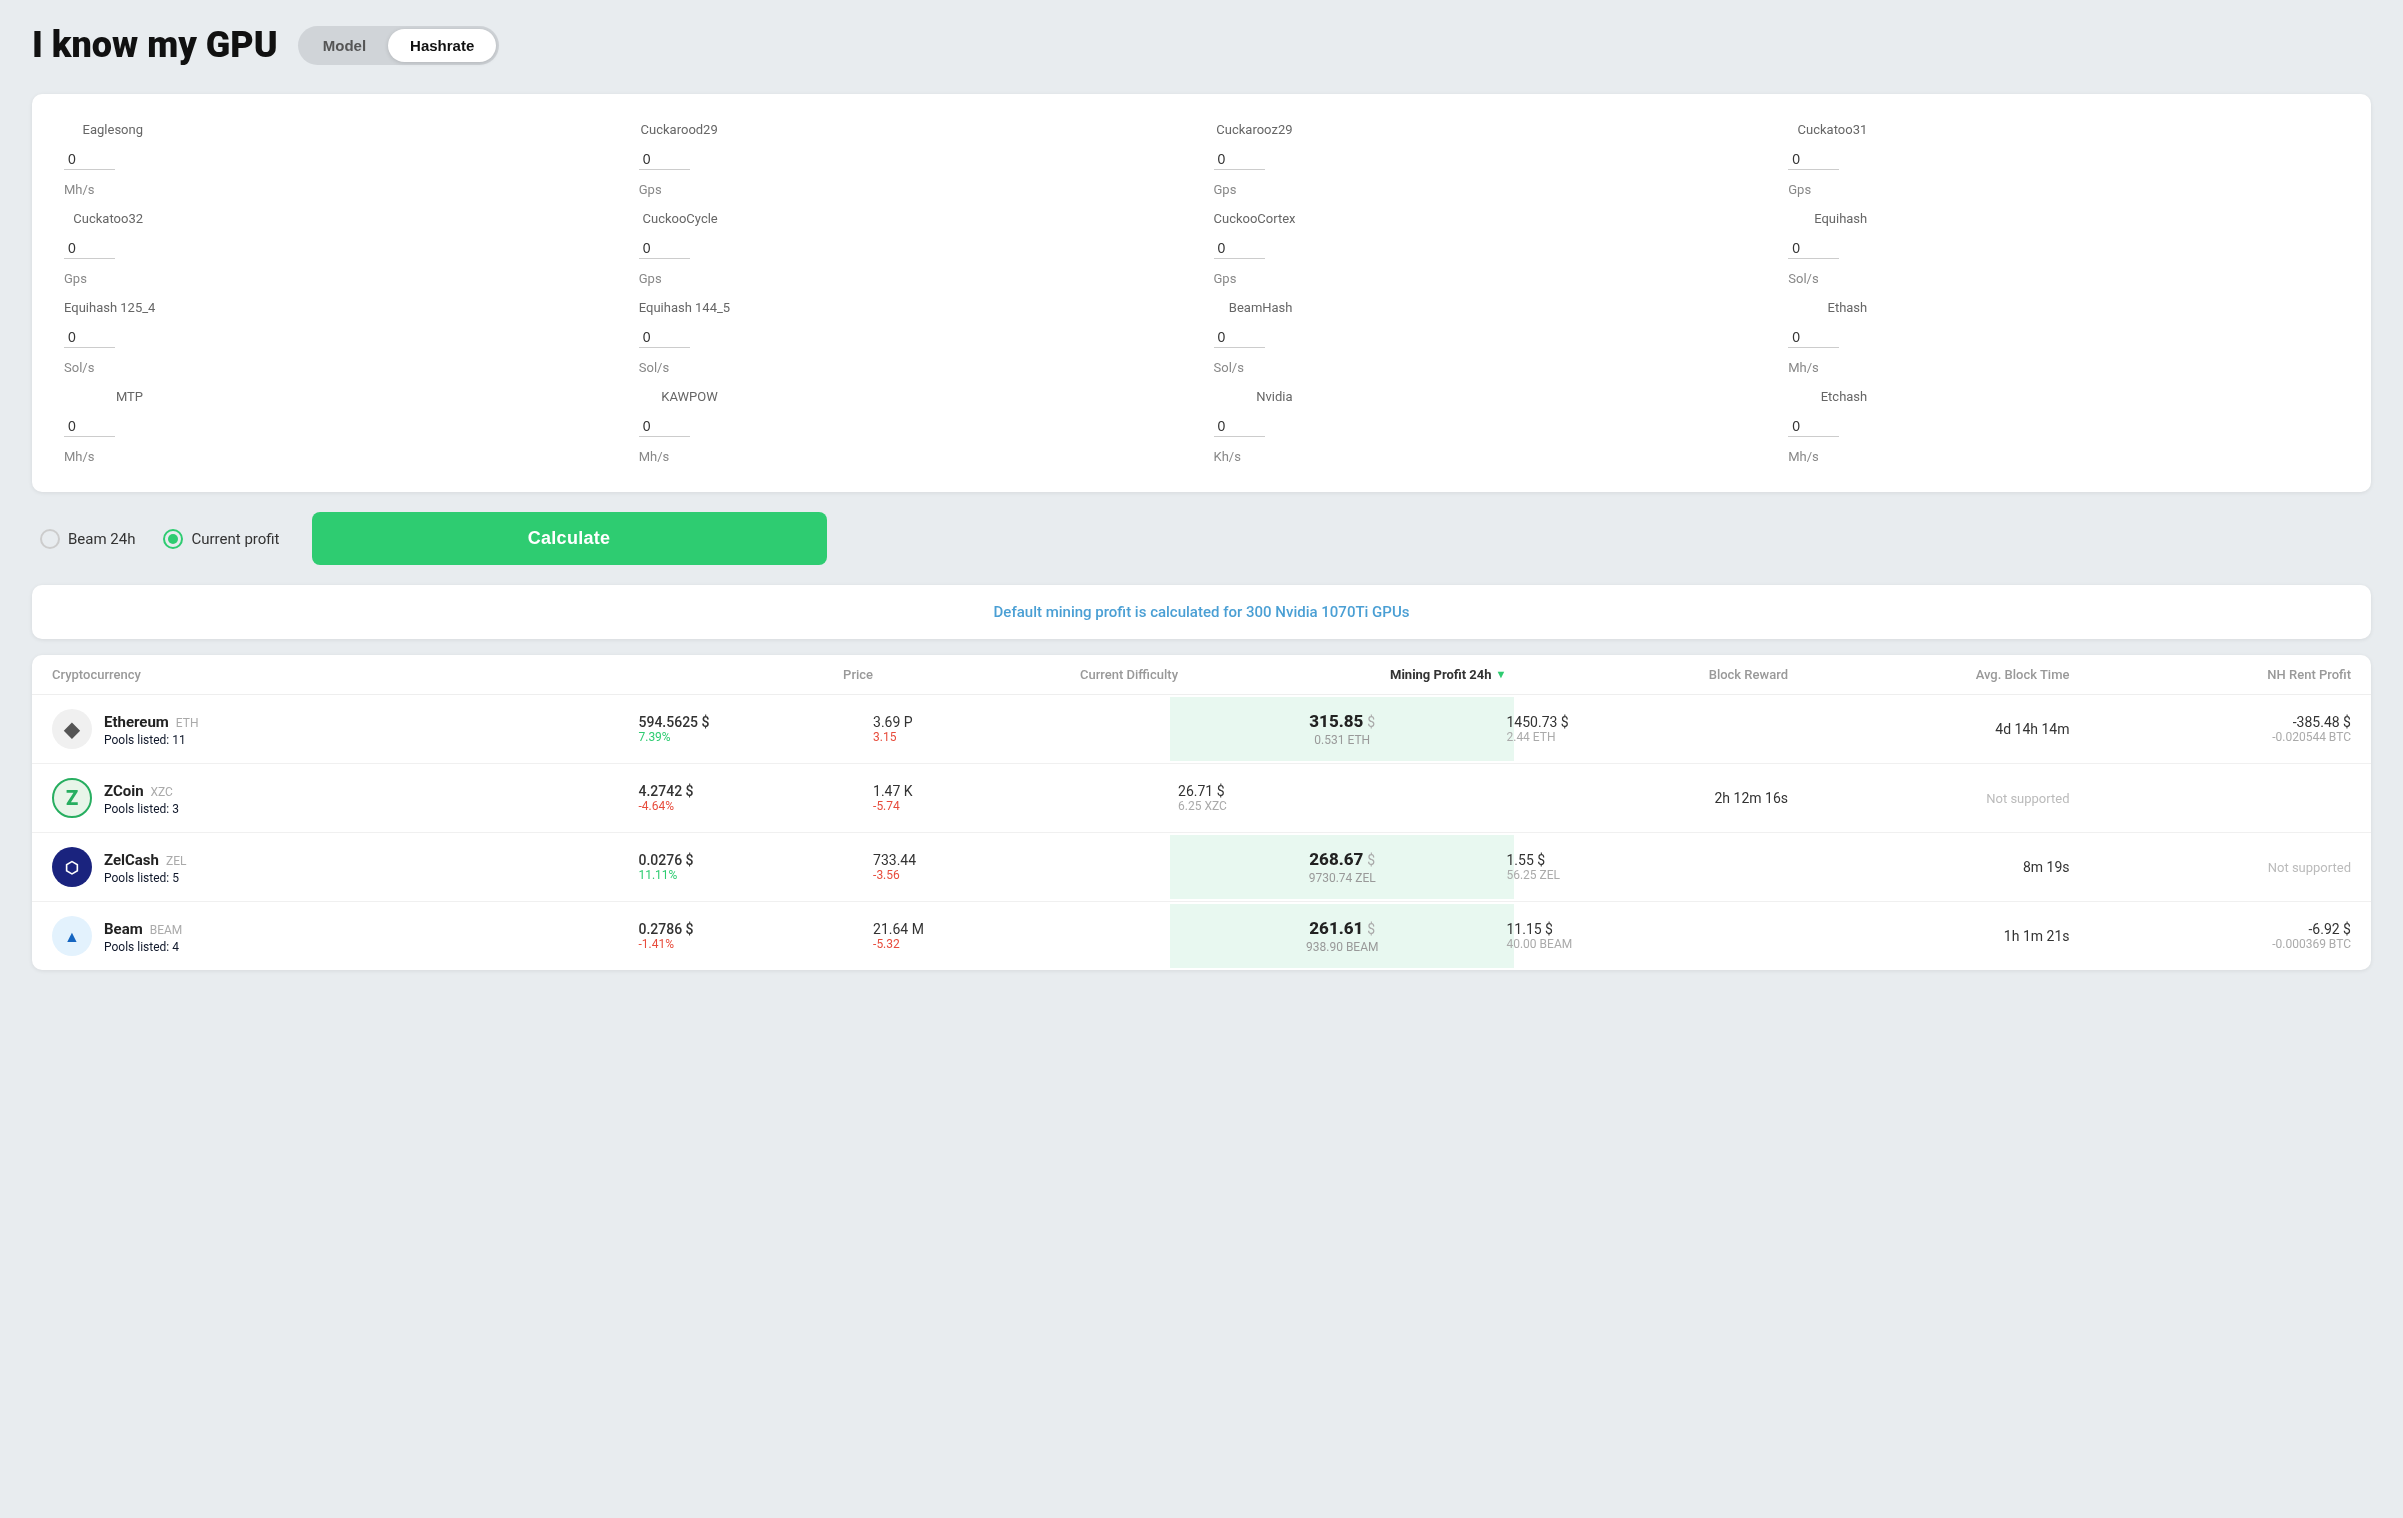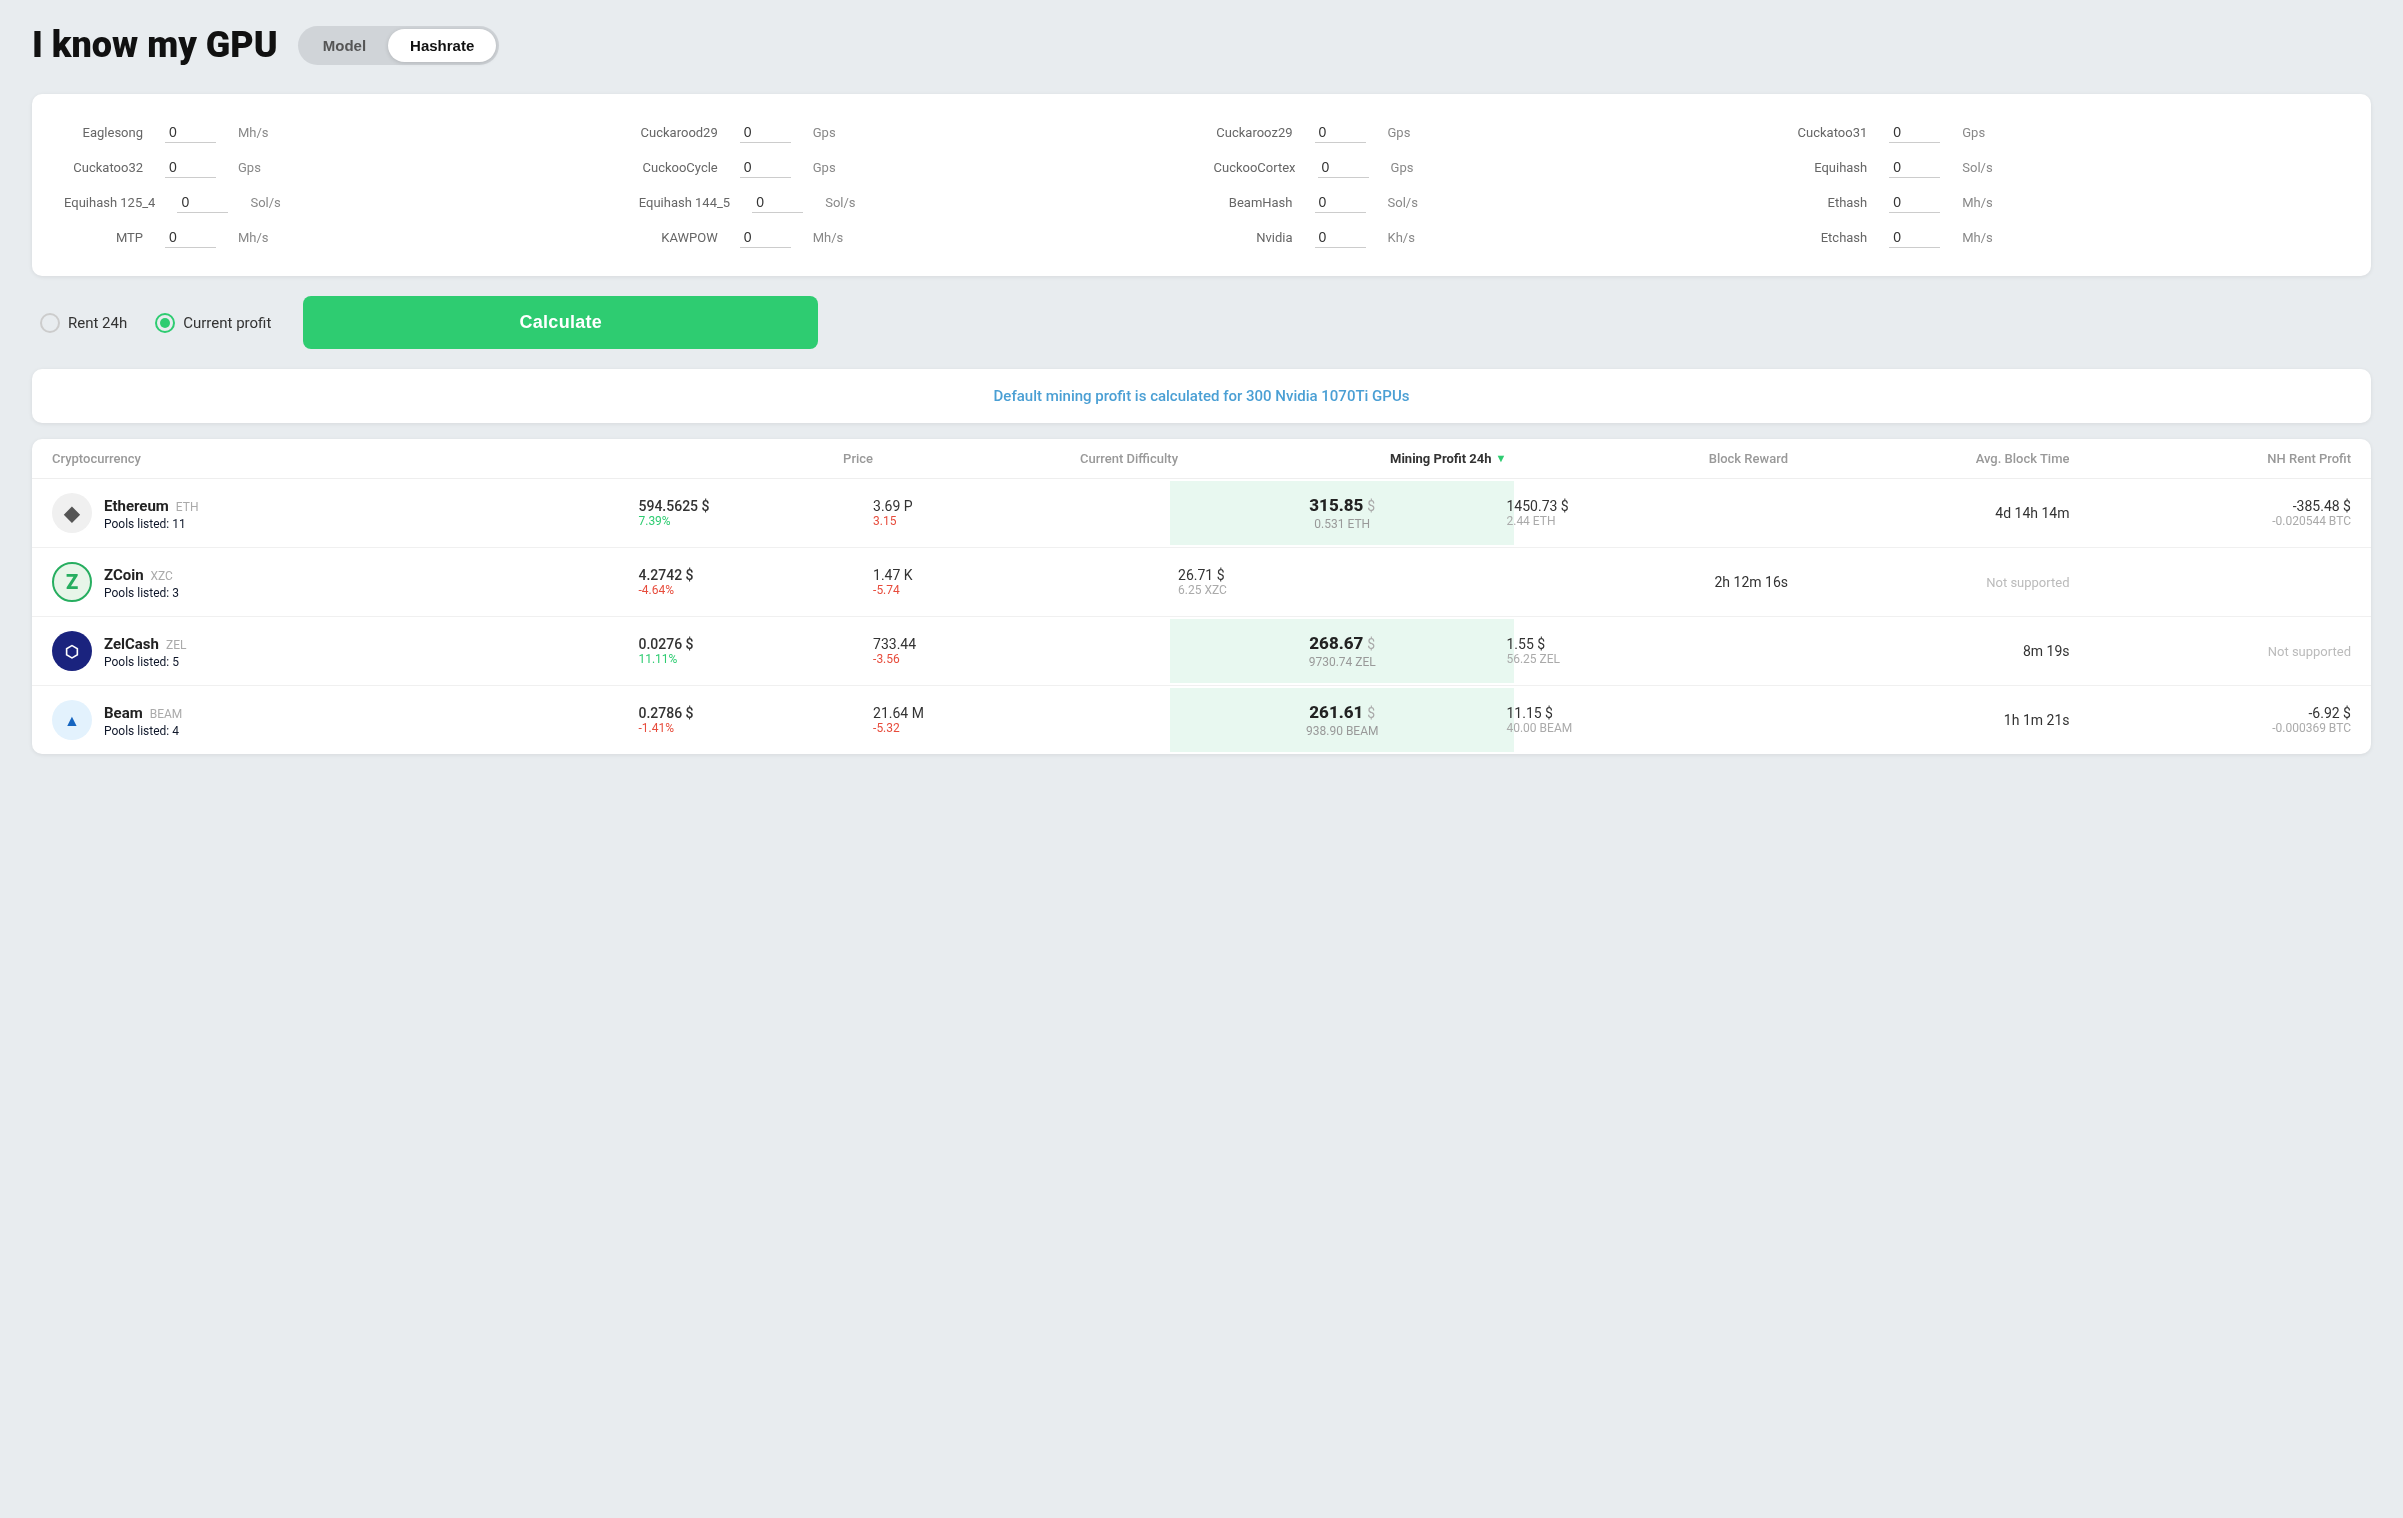--- a/index.html
+++ b/index.html
@@ -52,21 +52,22 @@
       box-shadow: 0 1px 4px rgba(0,0,0,0.08);
     }
     .hashrate-grid {
       display: grid;
       grid-template-columns: repeat(4, 1fr);
       gap: 14px 24px;
     }
     .hashrate-field {
       display: flex;
       align-items: baseline;
-      gap: 22px;
+      gap: 12px;
+      flex-direction: column;
     }
     .hashrate-label {
       font-size: 13px;
       color: #666;
       white-space: nowrap;
       min-width: 79px;
       text-align: right;
     }
     .hashrate-input {
       border: none;
@@ -392,21 +393,21 @@
     <input class="hashrate-input" type="text" value="0" style="">
     <span class="hashrate-unit">Mh/s</span>
   </div>
     </div>
 </div>
 
 <div class="controls-row">
   <div class="radio-group">
     <label class="radio-option">
       <div class="radio-circle"></div>
-      <span class="radio-label">Rent 24h</span>
+      <span class="radio-label">Beam 24h</span>
     </label>
     <label class="radio-option">
       <div class="radio-circle checked"></div>
       <span class="radio-label">Current profit</span>
     </label>
   </div>
   <button class="calculate-btn">Calculate</button>
 </div>
 
 <div class="info-banner">

